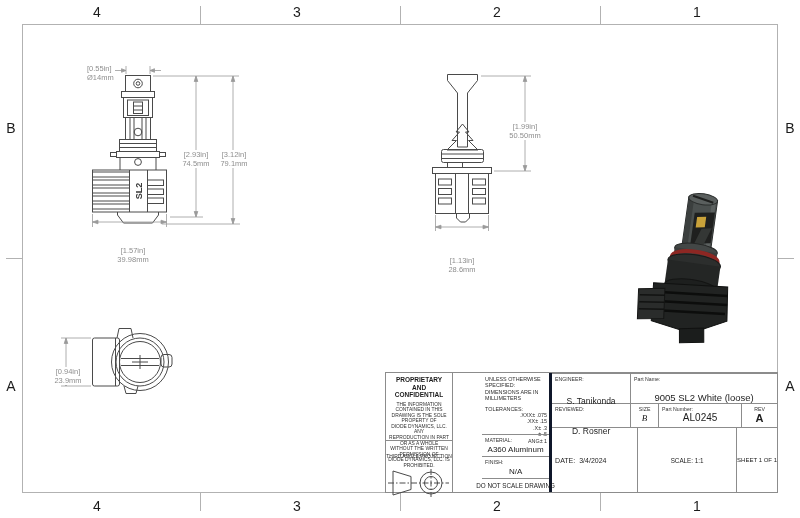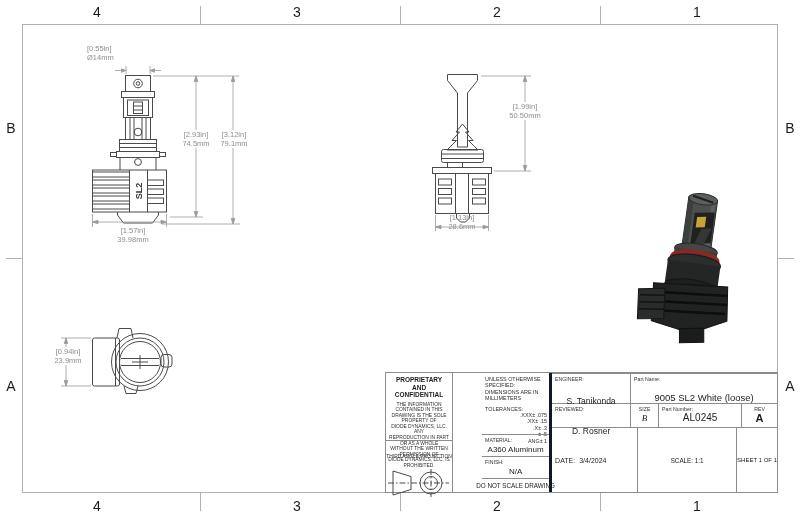--- a/index.html
+++ b/index.html
@@ -10,21 +10,21 @@
   
   .frame { position:absolute; left:22px; top:24px; width:756px; height:469px;
            border:1px solid #b2b2b2; }
   .zone { position:absolute; width:22px; height:18px; text-align:center;
           font-size:14px; color:#1b1b1b; line-height:18px; }
   .tickv { position:absolute; width:1px; height:18px; background:#b2b2b2; }
   .tickh { position:absolute; width:16px; height:1px; background:#b2b2b2; }
 
   
   .dim { position:absolute; text-align:center; color:#8e8e8e; font-size:7.5px;
-         line-height:9px; background:#fff; padding:0 1px; }
+         line-height:9px; background:#fff; padding:0 1px;margin-top:20px; }
   .dim.noBg { background:transparent; }
   .dim .l1, .dim .l2 { display:block; white-space:nowrap; }
 
   
   #tblock { position:absolute; left:385px; top:372px; width:393px; height:121px;
             border:1px solid #8c8c8c; display:flex; color:#1c1c1c; background:#fff; }
   .tb-col1 { width:99px; border-right:1px solid #8c8c8c; display:flex; flex-direction:column; }
   .tb-col2 { width:70px; border-right:3px solid #0f172a; display:flex; flex-direction:column;margin-left:29px; }
   .tb-col3 { flex:1; display:flex; flex-direction:column; }
   .prop { height:68px; border-bottom:1px solid #8c8c8c; padding:3px 2px; text-align:center; }
@@ -260,21 +260,21 @@
     <span class="l2">79.1mm</span>
   </div>
   <div class="dim noBg" style="left:103px;top:226px;width:60px">
     <span class="l1">[1.57in]</span>
     <span class="l2">39.98mm</span>
   </div>
   <div class="dim" style="left:503px;top:102px;width:44px">
     <span class="l1">[1.99in]</span>
     <span class="l2">50.50mm</span>
   </div>
-  <div class="dim noBg" style="left:432px;top:213px;width:60px">
+  <div class="dim noBg" style="left:432px;top:236px;width:60px">
     <span class="l1">[1.13in]</span>
     <span class="l2">28.6mm</span>
   </div>
   <div class="dim" style="left:47px;top:347px;width:42px">
     <span class="l1">[0.94in]</span>
     <span class="l2">23.9mm</span>
   </div>
 
   <div id="tblock">
     <div class="tb-col1">

